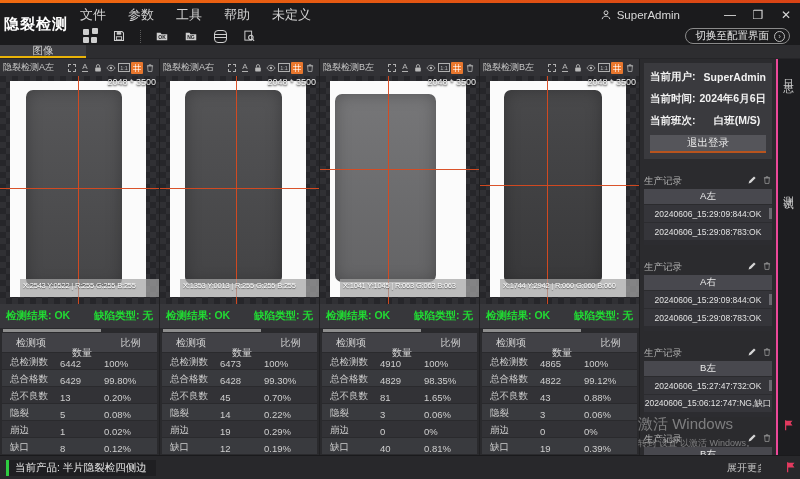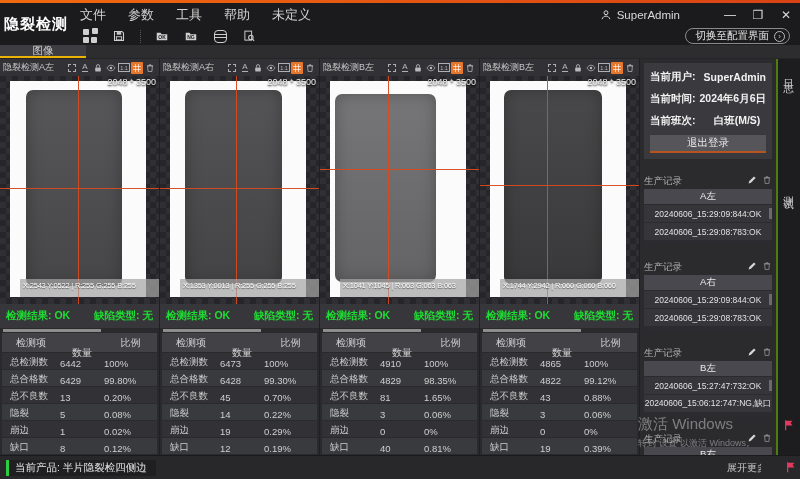--- a/index.html
+++ b/index.html
@@ -85,21 +85,21 @@
   .panel-table { flex:1; background:#2a2a2d; padding:0 2px; }
   .t-head { display:flex; height:19px; align-items:center; background:#414146; margin-bottom:1px; }
   .t-head span { font-size:10px; color:#d5d5d5; text-align:center; }
   .hc1 { width:58px; } .hc2 { width:44px;margin-top:20px; } .hc3 { flex:1; }
   .t-row { display:flex; height:16px; align-items:flex-end; background:#323236; margin-bottom:1px; }
   .t-row:nth-child(even) { background:#393a3e; }
   .t-row span { font-size:9.5px; color:#cfcfcf; }
   .rc1 { width:58px; padding-left:8px; } .rc2 { width:44px; } .rc3 { flex:1; }
 
   
-  .sidebar { width:138px; background:#2b2b2e; border-right:2px solid #4d7c0f; overflow:hidden; }
+  .sidebar { width:138px; background:#2b2b2e; border-right:2px solid #ec4899; overflow:hidden; }
   .info-card { background:#3a3a3e; margin:4px 4px 2px; padding:3px 6px 6px; }
   .info-row { display:flex; height:22px; align-items:center; font-size:10.5px; font-weight:bold; color:#f2f2f2; }
   .info-row .lab { width:58px; } .info-row .val { flex:1; text-align:center; white-space:nowrap; }
   .logout { height:18px; margin-top:3px; background:#55555a; border-bottom:2px solid #b8541e;
             display:flex; align-items:center; justify-content:center; font-size:10.5px; color:#eaeaea; cursor:pointer; }
   .rec-section { margin:15px 4px 4px; }
   .rec-header { display:flex; align-items:center; height:14px; font-size:9.5px; color:#b0b0b0; gap:5px; }
   .rec-header .sp { flex:1; }
   .rec-title { height:15px; background:#48484e; display:flex; align-items:center; justify-content:center;
                font-size:9.5px; color:#eaeaea; margin:1px 0; }

